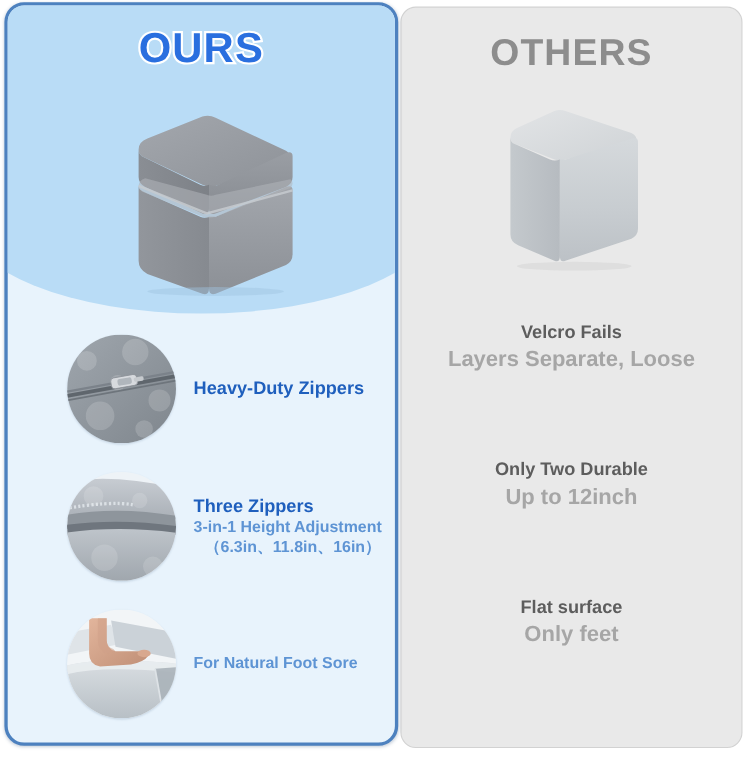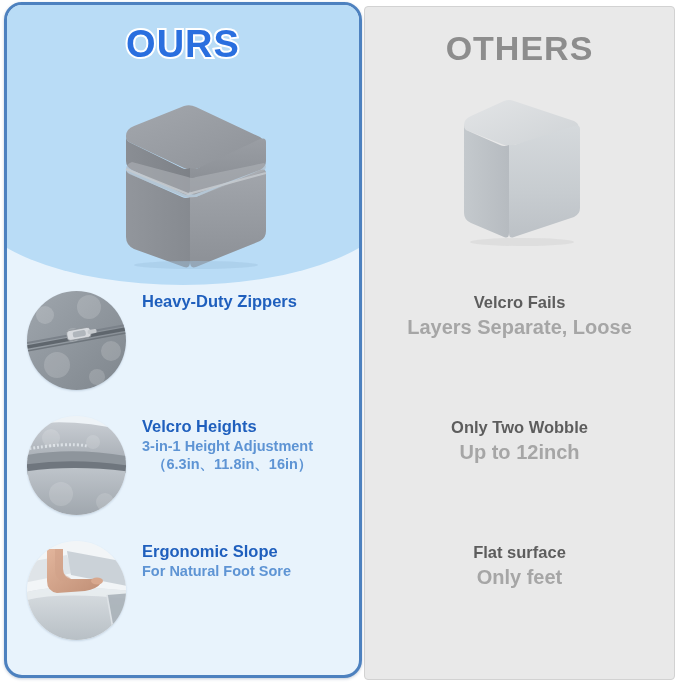--- a/index.html
+++ b/index.html
@@ -21,21 +21,21 @@
 
   
   .panel-others {
     position: absolute;
     left: 364px;
     top: 6px;
     width: 311px;
     height: 674px;
     background: #e9e9e9;
     border: 1px solid #d2d2d2;
-    border-radius: 4px;
+    border-radius: 14px;
     overflow: hidden;
   }
 
   .others-title {
     position: absolute;
     top: 22px;
     left: 0;
     width: 100%;
     text-align: center;
     font-size: 34px;
@@ -105,22 +105,23 @@
   .feature-list {
     position: absolute;
     left: 0;
     top: 286px;
     width: 100%;
   }
 
   .feature-row {
     position: relative;
     display: flex;
+    align-items: center;
     height: 125px;
-    padding-left: 20px;
+    padding-left: 54px;
   }
 
   .feature-icon {
     flex: 0 0 auto;
     width: 99px;
     height: 99px;
     border-radius: 50%;
     overflow: hidden;
     position: relative;
     box-shadow: 0 1px 2px rgba(40,70,110,0.18);
@@ -211,21 +212,21 @@
 
       <ellipse cx="66" cy="147" rx="52" ry="4" fill="#d8d8d8" opacity="0.7"></ellipse>
     </svg>
 
     <div class="others-list">
       <div class="others-row">
         <div class="others-row-title">Velcro Fails</div>
         <div class="others-row-sub">Layers Separate, Loose</div>
       </div>
       <div class="others-row">
-        <div class="others-row-title">Only Two Wobble</div>
+        <div class="others-row-title">Only Two Durable</div>
         <div class="others-row-sub">Up to 12inch</div>
       </div>
       <div class="others-row">
         <div class="others-row-title">Flat surface</div>
         <div class="others-row-sub">Only feet</div>
       </div>
     </div>
   </div>
 
   <div class="panel-ours">
@@ -328,21 +329,21 @@
             <path d="M-6 34 Q40 26 60 30" stroke="#dfe4e9" stroke-width="3" fill="none" stroke-dasharray="2 2" opacity="0.9"></path>
             <g opacity="0.14" fill="#ffffff">
               <circle cx="24" cy="22" r="9"></circle>
                 <circle cx="66" cy="26" r="7"></circle>
               <circle cx="34" cy="78" r="12"></circle>
                 <circle cx="78" cy="86" r="9"></circle>
             </g>
           </svg>
         </div>
         <div class="feature-text">
-          <div class="feature-title">Velcro Heights</div>
+          <div class="feature-title">Three Zippers</div>
           <div class="feature-sub">3-in-1 Height Adjustment</div>
           <div class="feature-sub indent">（6.3in、11.8in、16in）</div>
         </div>
       </div>
 
       <div class="feature-row">
         <div class="feature-icon">
           <svg viewBox="0 0 99 99" width="99" height="99" xmlns="http://www.w3.org/2000/svg">
             <defs>
               <linearGradient id="fWed" x1="0" y1="0" x2="0" y2="1">
@@ -363,21 +364,20 @@
             <path d="M80 54 L88 99" stroke="#dde2e6" stroke-width="1.6" fill="none"></path>
 
             <g>
               <path d="M20 8 L20 40 Q20 50 30 52 L58 50 Q70 48 74 42 Q76 38 70 38 L44 38 Q36 36 36 28 L36 8 Z" fill="url(#skin)"></path>
               <path d="M36 8 L36 28 Q36 34 42 36 L44 38 L36 40 Q28 38 28 28 L28 8 Z" fill="#d0a088" opacity="0.55"></path>
               <ellipse cx="70" cy="40" rx="6" ry="3.4" fill="#d8a88e"></ellipse>
             </g>
           </svg>
         </div>
         <div class="feature-text">
-          <div class="feature-title">Ergonomic Slope</div>
           <div class="feature-sub">For Natural Foot Sore</div>
         </div>
       </div>
 
     </div>
   </div>
 
 </div>
 
 </body></html>

